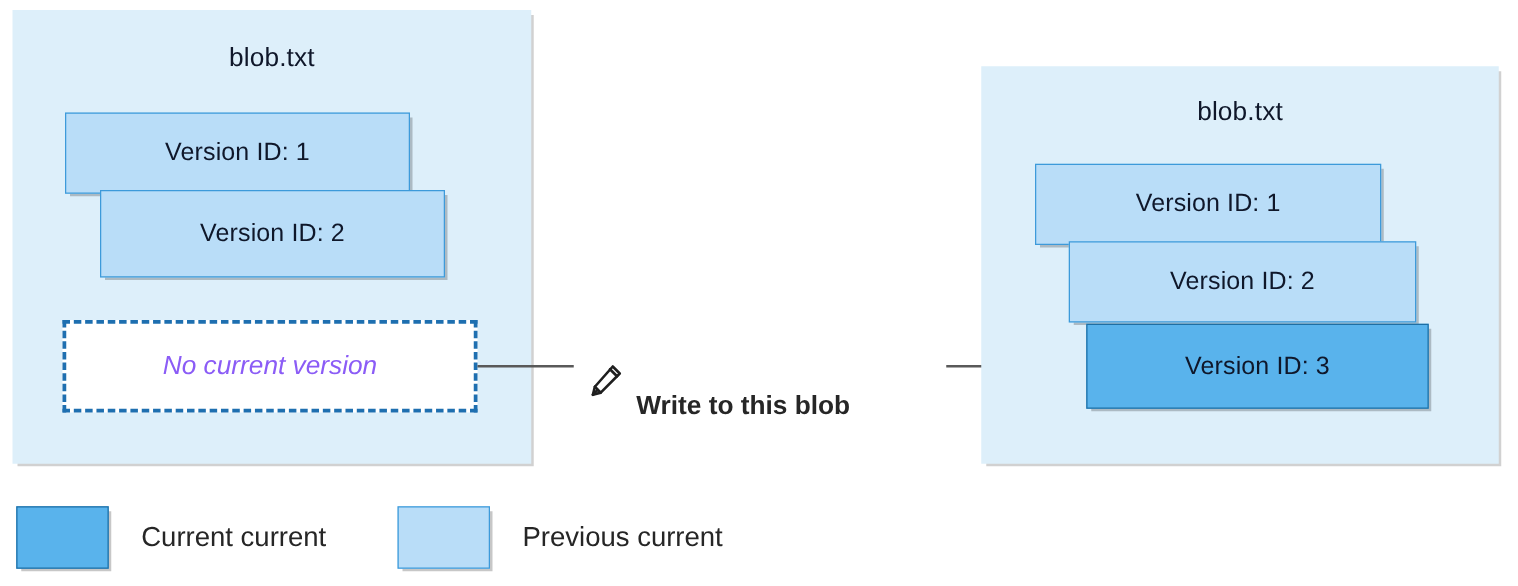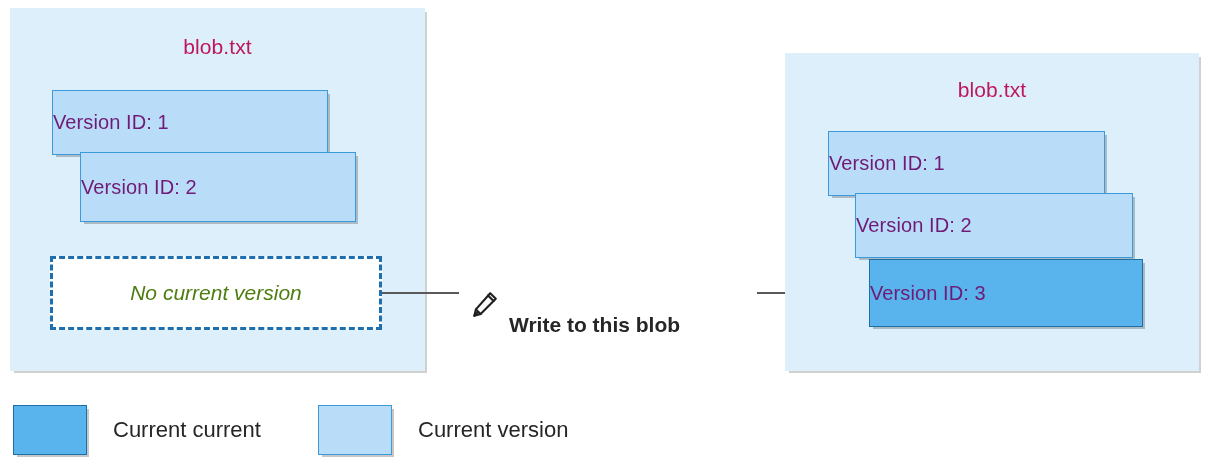--- a/index.html
+++ b/index.html
@@ -17,33 +17,33 @@
   .blob-panel{
     position:absolute;
     background:#ddeffa;
     box-shadow:3px 3px 0 -1px rgba(0,0,0,0.18);
   }
   .panel-title{
     position:absolute;
     left:0;right:0;
     text-align:center;
     font-size:21px;
-    color:#be185d;
+    color:#0f172a;
     letter-spacing:.1px;
   }
 
   
   .vcard{
     position:absolute;
     box-sizing:border-box;
     display:flex;
     align-items:center;
-    justify-content:flex-start;
+    justify-content:center;
     font-size:20px;
-    color:#701a75;
+    color:#0f172a;
     letter-spacing:.1px;
   }
   .vcard.prev{
     background:#b9ddf8;
     border:1px solid #3d9ada;
     box-shadow:3px 3px 0 -1px rgba(0,0,0,0.22);
   }
   .vcard.current{
     background:#59b3ec;
     border:1px solid #1d6fa5;
@@ -54,21 +54,21 @@
   .dashed-box{
     position:absolute;
     box-sizing:border-box;
     background:#ffffff;
     border:3px dashed #1e6fb0;
     display:flex;
     align-items:center;
     justify-content:center;
     font-style:italic;
     font-size:21px;
-    color:#4d7c0f;
+    color:#8b5cf6;
   }
 
   
   .conn-line{
     position:absolute;
     background:#595959;
     height:2px;
   }
   .arrow-head{
     position:absolute;
@@ -170,16 +170,16 @@
     </div>
   </div>
 
   <div class="legend-item" style="left:13px;top:405px;">
     <span class="legend-swatch current"></span>
     <span class="legend-label">Current current</span>
   </div>
 
   <div class="legend-item" style="left:318px;top:405px;">
     <span class="legend-swatch prev"></span>
-    <span class="legend-label">Current version</span>
+    <span class="legend-label">Previous current</span>
   </div>
 
 </div>
 
 </body></html>

